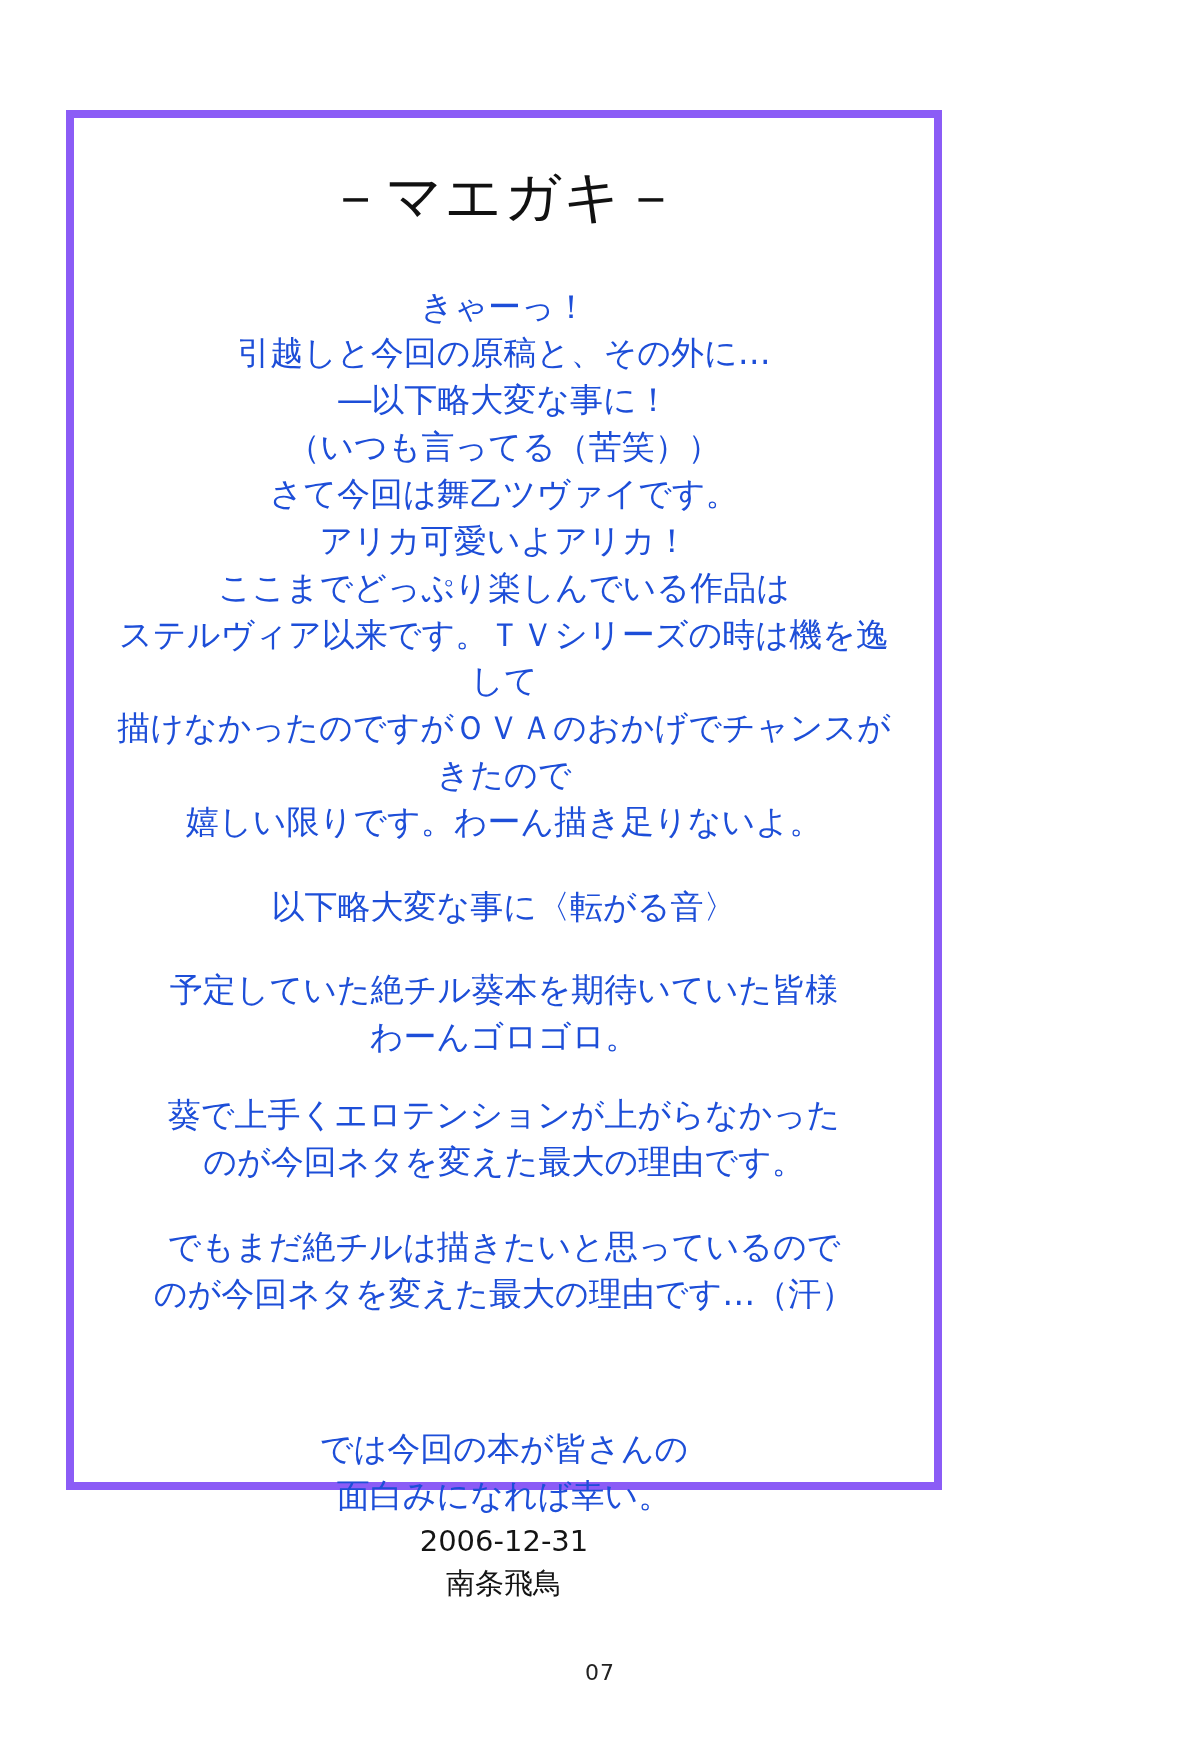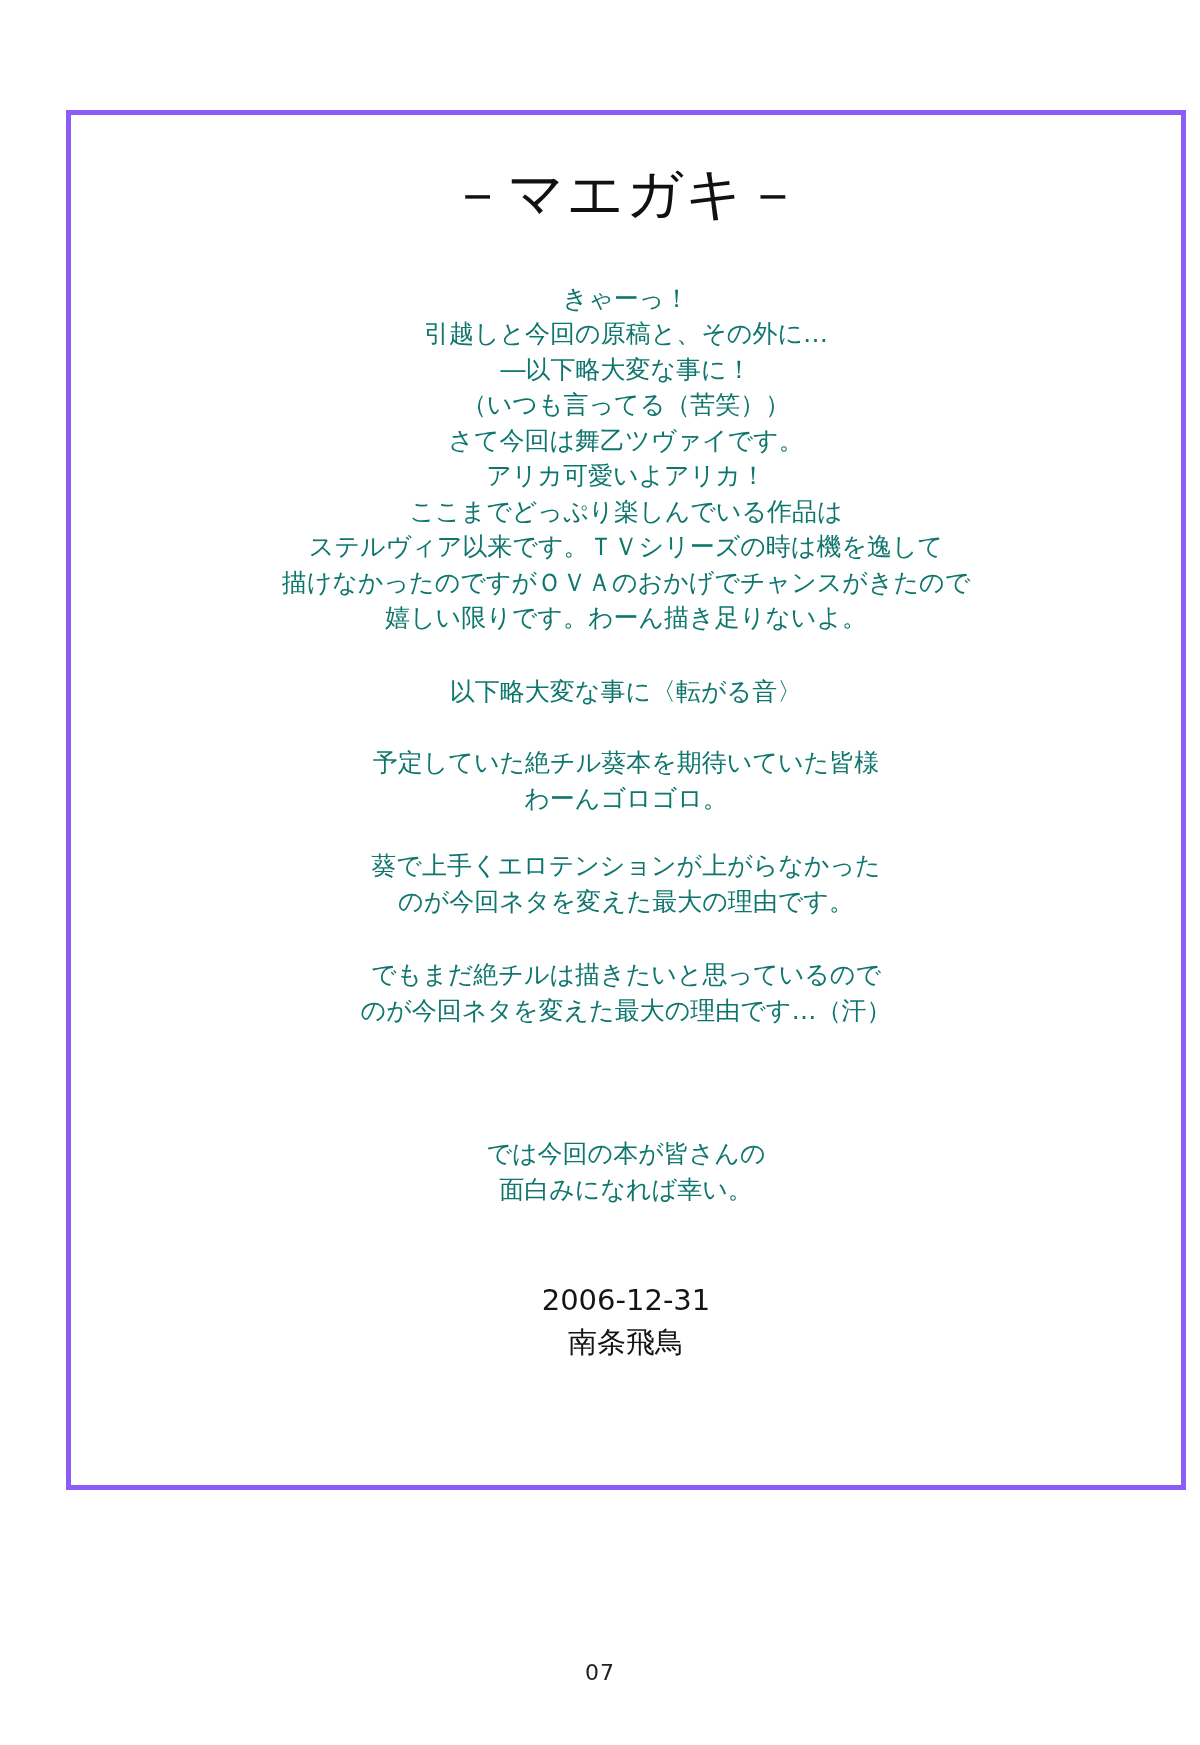--- a/index.html
+++ b/index.html
@@ -19,23 +19,23 @@
     position: absolute;
     left: 0;
     top: 0;
     width: 1200px;
     height: 1745px;
   }
   .frame {
     position: absolute;
     left: 66px;
     top: 110px;
-    width: 1120px;
+    width: 876px;
     height: 1380px;
-    border: 5px solid #8b5cf6;
+    border: 8px solid #8b5cf6;
     box-sizing: border-box;
     background: #ffffff;
   }
   .content {
     position: absolute;
     left: 0;
     top: 0;
     width: 100%;
     height: 100%;
     box-sizing: border-box;
@@ -44,34 +44,33 @@
   }
   .title {
     font-size: 56px;
     line-height: 1.1;
     letter-spacing: 2px;
     font-weight: 500;
     margin: 14px 0 0 0;
     color: #111111;
   }
   .block {
-    font-size: 25px;
+    font-size: 33px;
     line-height: 1.42;
     letter-spacing: 0px;
-    color: #0f766e;
+    color: #1d4ed8;
     white-space: pre-line;
   }
   .b1 { margin-top: 56px; }
   .b2 { margin-top: 38px; }
   .b3 { margin-top: 36px; }
   .b4 { margin-top: 32px; }
   .b5 { margin-top: 38px; }
   .b6 { margin-top: 108px; }
   .signature {
-    margin-top: 72px;
     font-size: 29px;
     line-height: 1.45;
     color: #141414;
     white-space: pre-line;
   }
   .page-number {
     position: absolute;
     left: 0;
     top: 1660px;
     width: 1200px;

